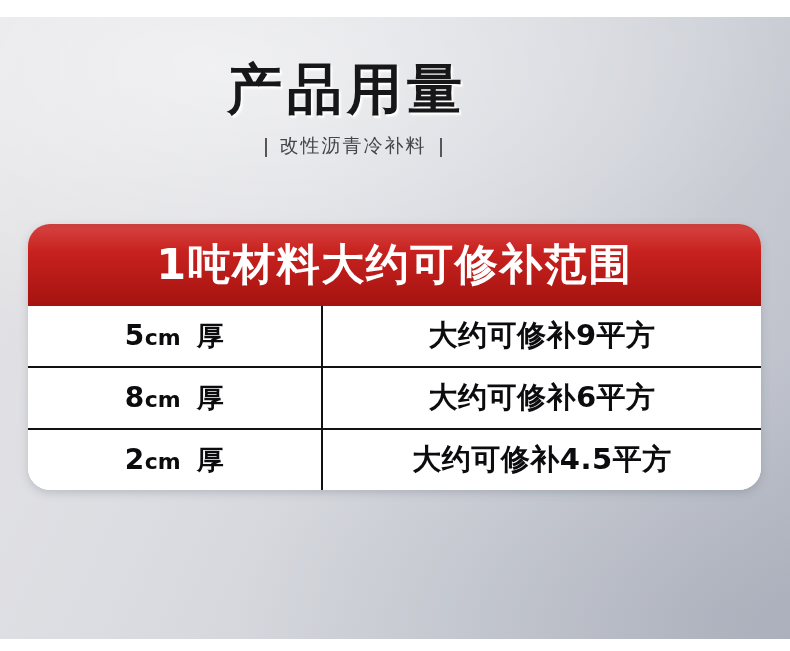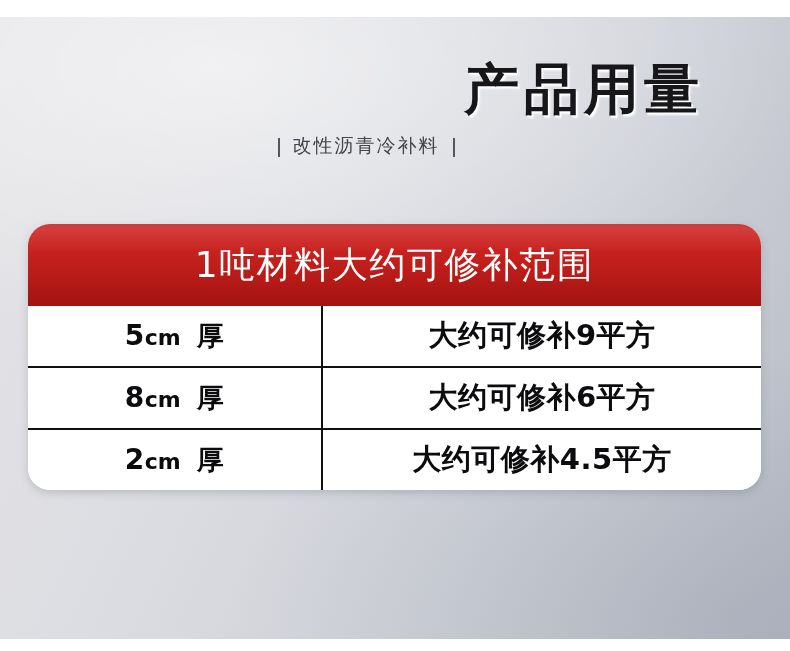--- a/index.html
+++ b/index.html
@@ -48,24 +48,24 @@
     height: 622px;
     background:
       radial-gradient(ellipse 120% 70% at 28% 8%, rgba(255,255,255,0.55) 0%, rgba(255,255,255,0.0) 62%),
       radial-gradient(ellipse 90% 60% at 92% 96%, rgba(120,128,145,0.20) 0%, rgba(255,255,255,0) 70%);
     pointer-events: none;
   }
 
   
   .heading {
     position: absolute;
-    left: 16px;
+    left: 3px;
     top: 62px;
     width: 688px;
-    text-align: right;
+    text-align: center;
   }
   .title {
     font-family: "DejaVu Sans", "Liberation Sans", sans-serif;
     font-size: 55px;
     font-weight: 700;
     line-height: 1;
     color: #17171a;
     letter-spacing: 5px;
     text-shadow:
       1.5px 1.5px 0 rgba(255,255,255,0.85),
@@ -122,22 +122,22 @@
   .card-header::after {
     content: "";
     position: absolute;
     left: 0; right: 0; top: 0;
     height: 34%;
     background: linear-gradient(180deg, rgba(255,255,255,0.14), rgba(255,255,255,0));
     pointer-events: none;
   }
   .card-header-text {
     font-family: "DejaVu Sans", "Liberation Sans", sans-serif;
-    font-size: 36px;
-    font-weight: 400;
+    font-size: 43px;
+    font-weight: 700;
     color: #ffffff;
     letter-spacing: 1.5px;
     position: relative;
     z-index: 2;
     white-space: nowrap;
   }
 
   .table {
     background: #ffffff;
     border-collapse: collapse;

